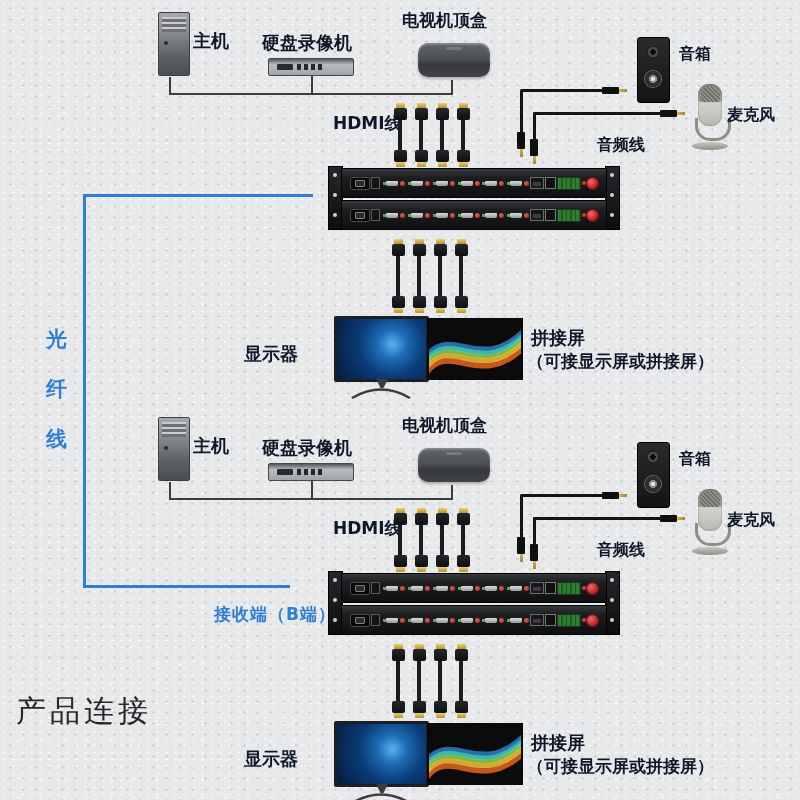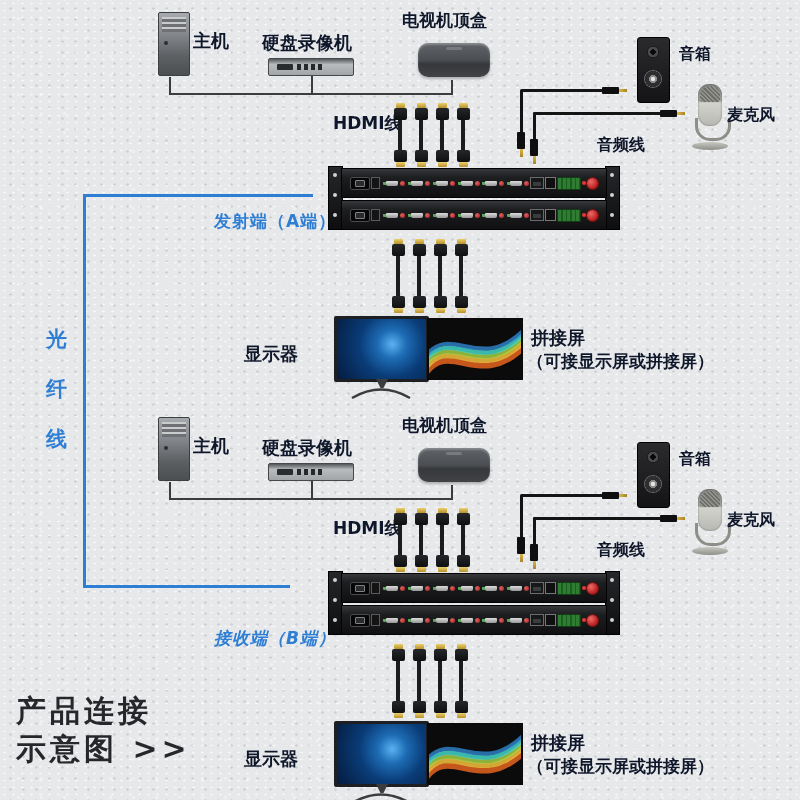--- a/index.html
+++ b/index.html
@@ -103,21 +103,21 @@
     background:radial-gradient(circle at 62% 42%,#5ab2f2 0%,#1d6cb4 22%,#0a3c78 50%,#041b3d 100%);}
   .mon-stand{position:absolute;}
   .mon2{position:absolute;width:92px;height:58px;border:2px solid #0a0a0b;background:#0b0b0c;overflow:hidden;}
 
   
   .fiber{position:absolute;background:#2e7ed4;}
   .fiber-char{position:absolute;color:#2e7ed4;font-size:21px;font-weight:700;}
   .devlabel{position:absolute;color:#2e7ed4;font-size:17px;font-weight:700;letter-spacing:1px;white-space:nowrap;}
 
   
-  .footer{position:absolute;left:16px;top:692px;color:#26272a;font-weight:700;font-size:30px;letter-spacing:4px;line-height:38px;}
+  .footer{position:absolute;left:16px;top:692px;color:#26272a;font-weight:400;font-size:30px;letter-spacing:4px;line-height:38px;}
 
   .f17{font-size:17px;} .f16{font-size:16px;} .f18{font-size:18px;}
 </style>
 </head>
 <body>
 
 <div class="canvas">
 
   <i class="fiber" style="left:83px;top:194px;width:3px;height:394px;"></i>
   <i class="fiber" style="left:83px;top:194px;width:230px;height:3px;"></i>
@@ -214,21 +214,20 @@
           <i class="hgrp"></i>
           <i class="hgrp"></i>
           <i class="hgrp"></i>
           <span class="rj45"></span>
           <span class="usb"></span>
           <span class="tb"></span>
           <span class="led"></span>
           <span class="fc"></span>
       </div>
     </div>
-    <span class="devlabel" style="left:214px;top:210px;">发射端（A端）</span>
 
     <span class="hdmic" style="left:390px;top:239px;height:74px;">
         <i class="cap"></i>
         <i class="plug"></i>
         <i class="wire"></i>
         <i class="plug"></i>
         <i class="cap"></i>
       </span>
     <span class="hdmic" style="left:411px;top:239px;height:74px;">
         <i class="cap"></i>
@@ -359,21 +358,21 @@
           <i class="hgrp"></i>
           <i class="hgrp"></i>
           <i class="hgrp"></i>
           <span class="rj45"></span>
           <span class="usb"></span>
           <span class="tb"></span>
           <span class="led"></span>
           <span class="fc"></span>
       </div>
     </div>
-    <span class="devlabel" style="left:214px;top:222px;font-style:italic;">接收端（B端）</span>
+    <span class="devlabel" style="left:214px;top:198px;">接收端（B端）</span>
 
     <span class="hdmic" style="left:390px;top:239px;height:74px;">
         <i class="cap"></i>
         <i class="plug"></i>
         <i class="wire"></i>
         <i class="plug"></i>
         <i class="cap"></i>
       </span>
     <span class="hdmic" style="left:411px;top:239px;height:74px;">
         <i class="cap"></i>
@@ -411,16 +410,15 @@
         <path d="M-4 41 C 22 5, 50 59, 96 13" stroke="#45d6c8" stroke-width="4.5" fill="none" opacity="0.85"></path>
         <path d="M-4 37 C 22 1, 50 55, 96 9" stroke="#2f86d0" stroke-width="4" fill="none" opacity="0.8"></path>
       </svg>
     </div>
     <span class="lbl f18" style="left:531px;top:326px;">拼接屏</span>
     <span class="lbl f17" style="left:527px;top:350px;">（可接显示屏或拼接屏）</span>
   </div>
 
   <div class="footer">
     <div>产品连接</div>
-    <div>示意图 &gt;&gt;</div>
   </div>
 
 </div>
 
 </body></html>

